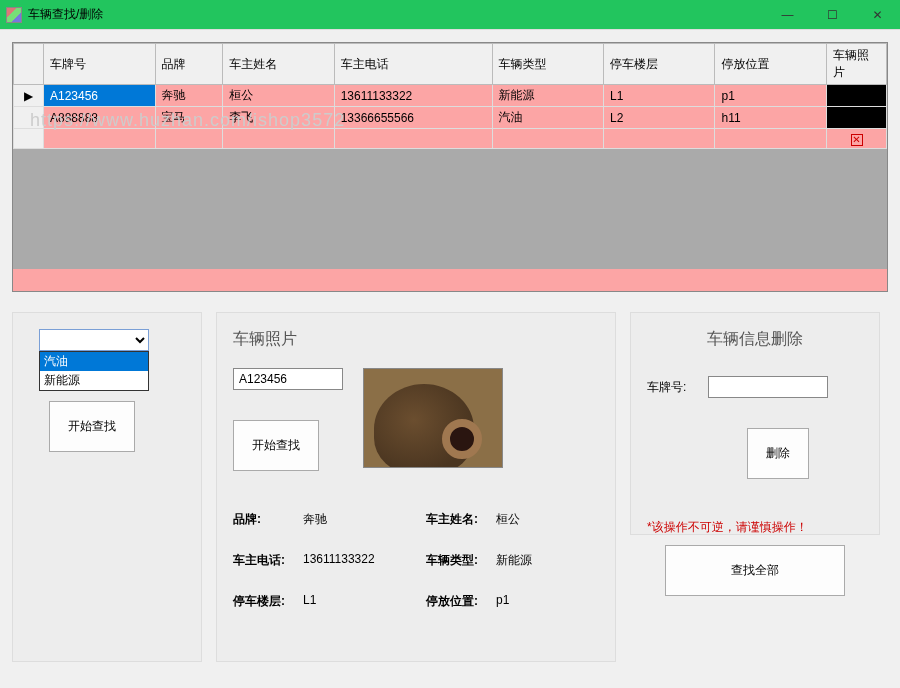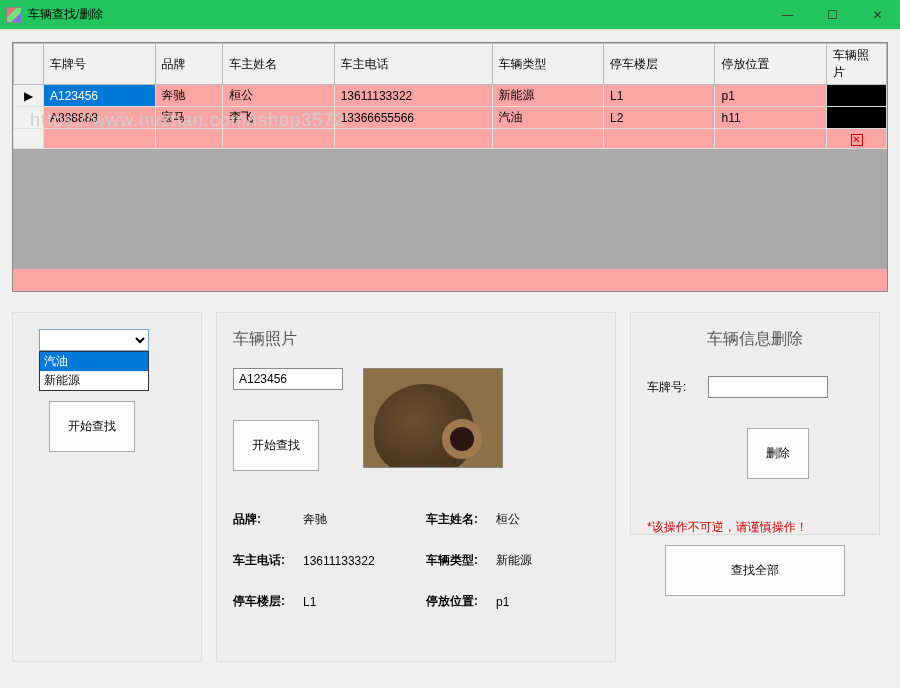--- a/index.html
+++ b/index.html
@@ -200,21 +200,21 @@
       right: 20px;
       border: 8px solid #a07850;
     }
     .detail-grid {
       display: grid;
       grid-template-columns: 1fr 1fr;
       gap: 24px 20px;
       margin-top: 40px;
       font-size: 12px;
     }
-    .detail-item { display: flex; gap: 10px; align-items: center; }
+    .detail-item { display: flex; gap: 10px; }
     .detail-label { font-weight: bold; min-width: 60px; }
     .delete-field {
       display: flex;
       align-items: center;
       gap: 22px;
       margin-top: 26px;
     }
     .warning {
       color: #c00;
       font-size: 12px;

